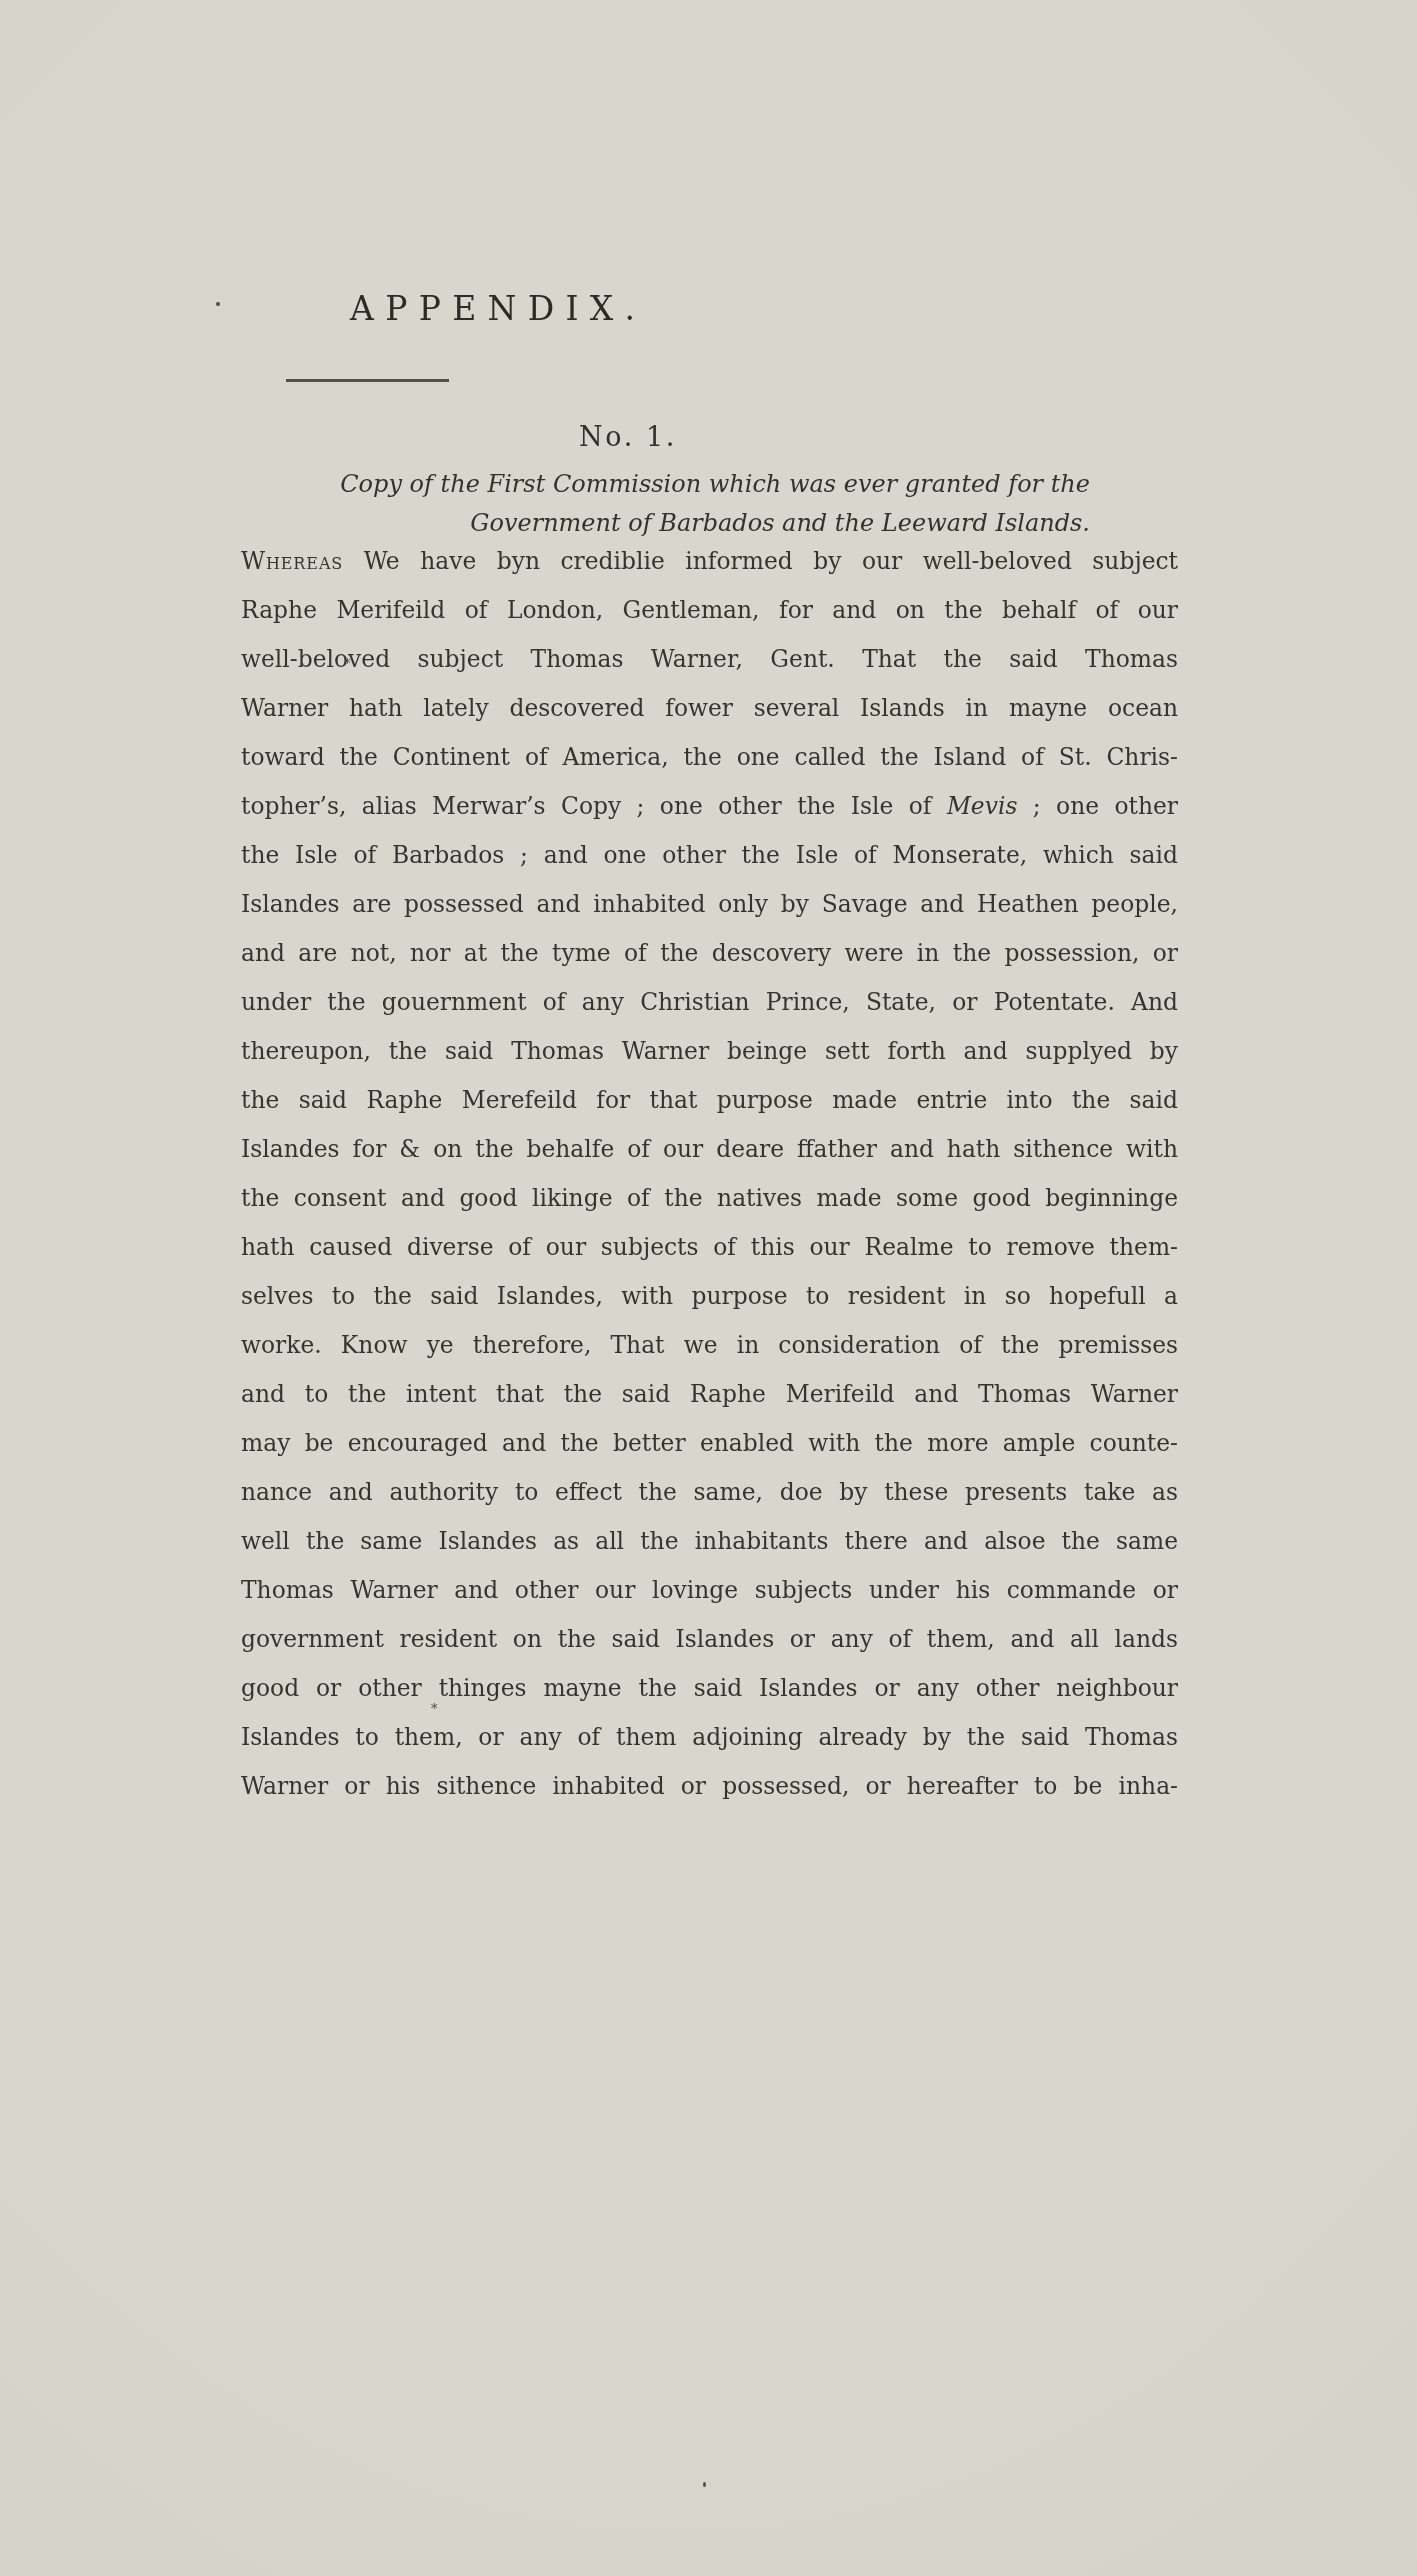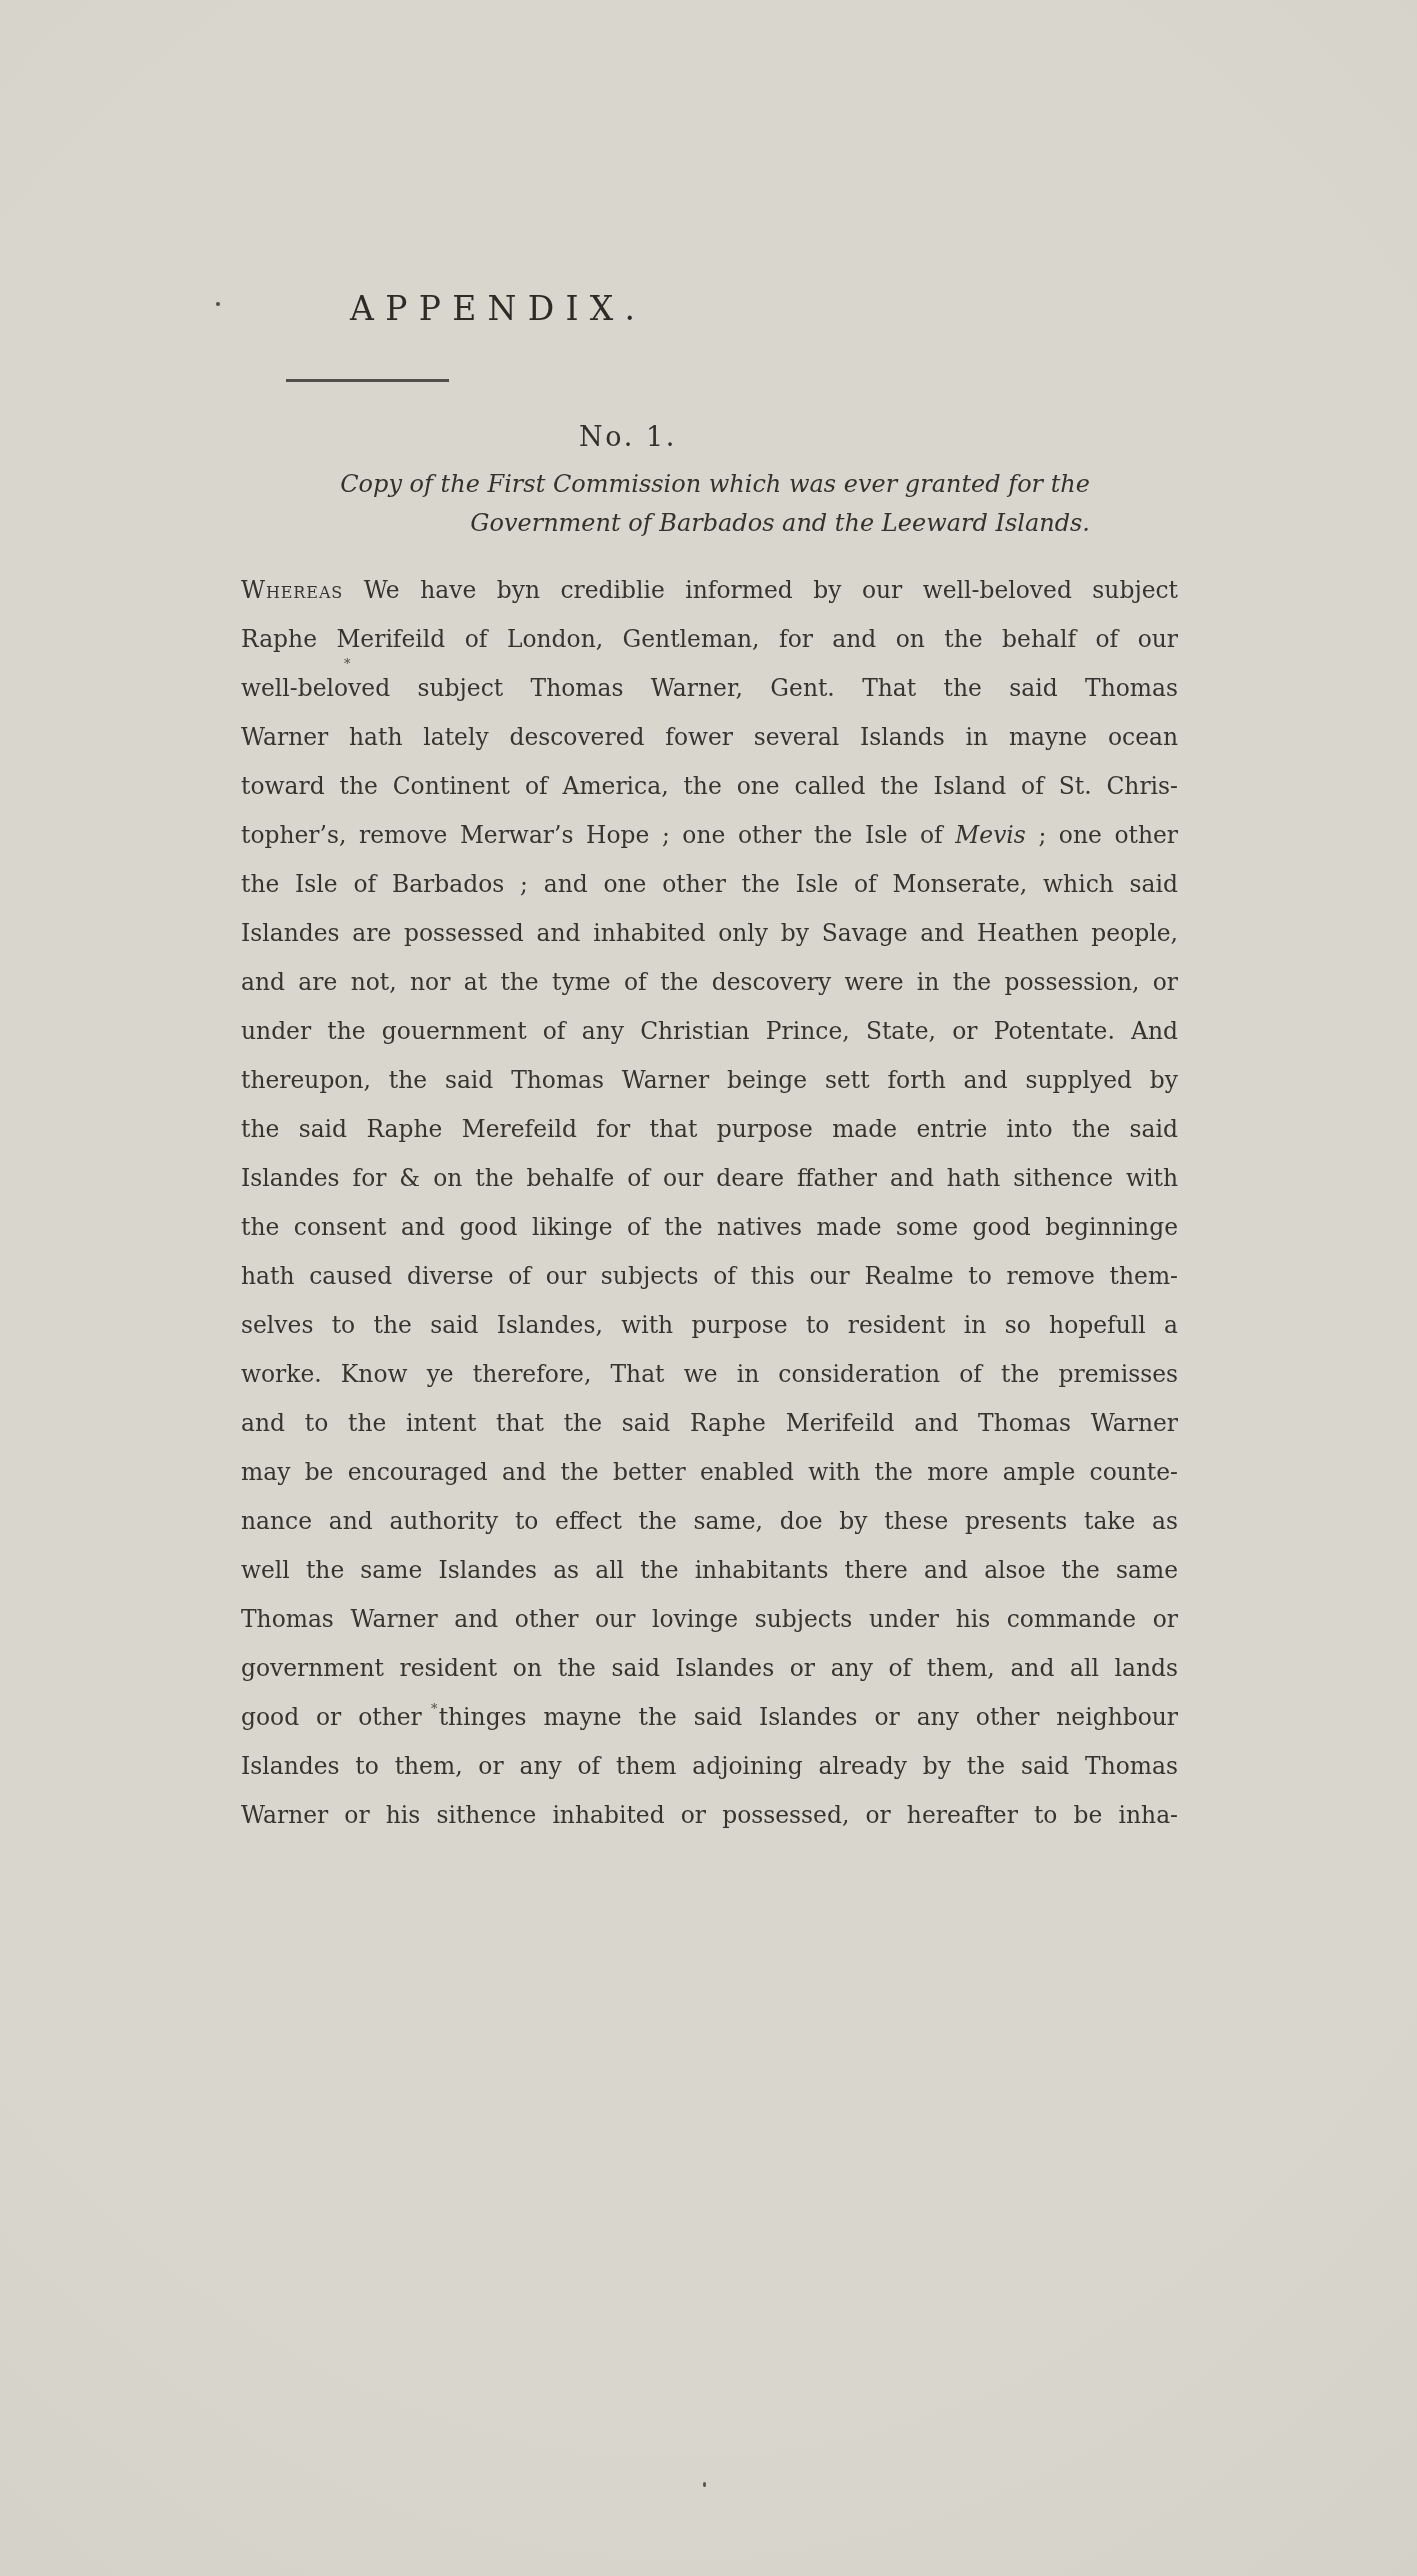--- a/index.html
+++ b/index.html
@@ -54,21 +54,21 @@
     left: 0;
     width: 849px;
     text-align: right;
     font-style: italic;
     font-size: 24px;
     line-height: 39px;
     color: #35322d;
   }
   .body-text {
     position: absolute;
-    top: 566px;
+    top: 537px;
     left: 0;
     width: 937px;
     font-size: 23.4px;
     line-height: 49px;
     color: #37342f;
   }
   .body-line {
     text-align: justify;
     text-align-last: justify;
   }
@@ -108,21 +108,21 @@
       <div>Copy of the First Commission which was ever granted for the</div>
       <div>Government of Barbados and the Leeward Islands.</div>
     </div>
 
     <div class="body-text">
       <div class="body-line"><span class="lead">Whereas</span><span> We have byn crediblie informed by our well-beloved subject</span></div>
       <div class="body-line">Raphe Merifeild of London, Gentleman, for and on the behalf of our</div>
       <div class="body-line">well-beloved subject Thomas Warner, Gent. That the said Thomas</div>
       <div class="body-line">Warner hath lately descovered fower several Islands in mayne ocean</div>
       <div class="body-line">toward the Continent of America, the one called the Island of St. Chris-</div>
-      <div class="body-line"><span>topher’s, remove Merwar’s Hope ; one other the Isle of </span><span class="it">Mevis</span><span> ; one other</span></div>
+      <div class="body-line"><span>topher’s, alias Merwar’s Copy ; one other the Isle of </span><span class="it">Mevis</span><span> ; one other</span></div>
       <div class="body-line">the Isle of Barbados ; and one other the Isle of Monserate, which said</div>
       <div class="body-line">Islandes are possessed and inhabited only by Savage and Heathen people,</div>
       <div class="body-line">and are not, nor at the tyme of the descovery were in the possession, or</div>
       <div class="body-line">under the gouernment of any Christian Prince, State, or Potentate. And</div>
       <div class="body-line">thereupon, the said Thomas Warner beinge sett forth and supplyed by</div>
       <div class="body-line">the said Raphe Merefeild for that purpose made entrie into the said</div>
       <div class="body-line">Islandes for &amp; on the behalfe of our deare ffather and hath sithence with</div>
       <div class="body-line">the consent and good likinge of the natives made some good beginninge</div>
       <div class="body-line">hath caused diverse of our subjects of this our Realme to remove them-</div>
       <div class="body-line">selves to the said Islandes, with purpose to resident in so hopefull a</div>

